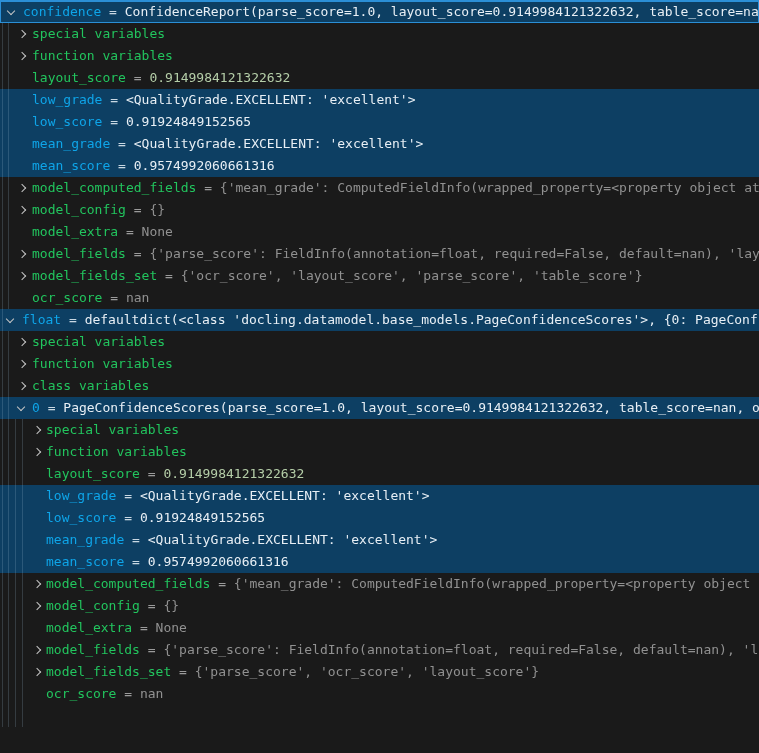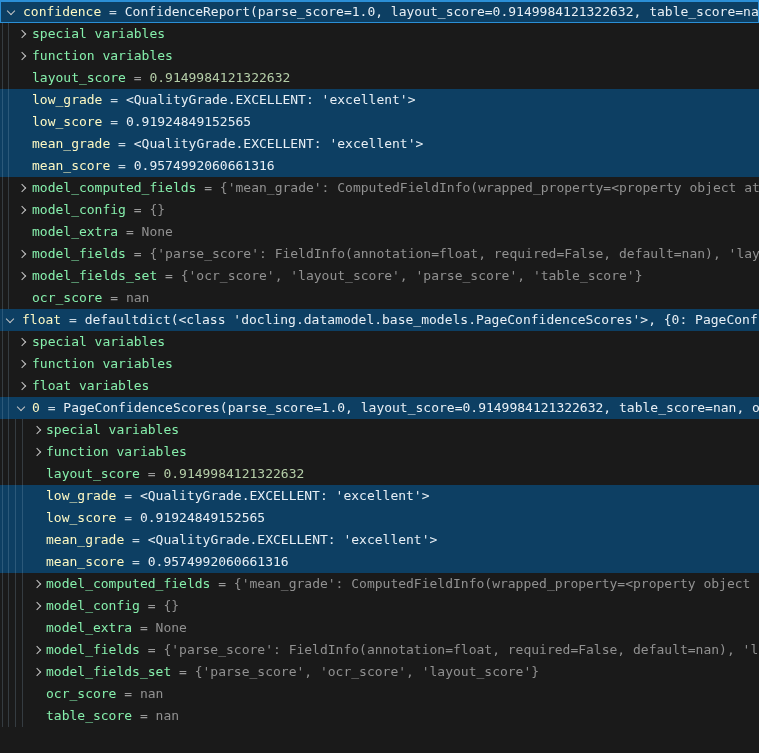--- a/index.html
+++ b/index.html
@@ -23,26 +23,26 @@
     border-right:1.4px solid #c5c5c5;border-bottom:1.4px solid #c5c5c5;}
   .tw.down::before{transform:rotate(45deg);margin-top:-3px;}
   .tw.right::before{transform:rotate(-45deg);margin-right:-1px;}
   .txt{display:inline-block;}
   .d0 .txt{padding-left:22px;}
   .d1 .txt{padding-left:32px;}
   .d2 .txt{padding-left:46px;}
   .d0 .tw{left:2px;}
   .d1 .tw{left:13px;}
   .d2 .tw{left:28px;}
-  .name{color:#86efac;}
+  .name{color:#22c55e;}
   .eq{color:#9b9b9b;}
   .v-number{color:#b5cea8;}
   .v-muted{color:#919191;}
   .v-white{color:#dfe9f0;}
-  .hl .name{color:#fef9c3;margin-top:24px;}
+  .hl .name{color:#0ea5e9;margin-top:24px;}
   .hl .eq{color:#c9d8e3;}
   .hl .v-white{color:#e8eff5;}
 </style>
 </head>
 <body>
 
 <div id="panel">
     <div class="row d0 hl sel"><span class="tw down"></span><span class="txt"><span class="name">confidence</span><span class="eq"> = </span><span class="value v-white">ConfidenceReport(parse_score=1.0, layout_score=0.9149984121322632, table_score=nan</span></span></div>
     <div class="row d1"><span class="guide" style="left: 2px;"></span><span class="guide" style="left: 8px;"></span><span class="tw right"></span><span class="txt"><span class="name">special variables</span></span></div>
     <div class="row d1"><span class="guide" style="left: 2px;"></span><span class="guide" style="left: 8px;"></span><span class="tw right"></span><span class="txt"><span class="name">function variables</span></span></div>
@@ -53,29 +53,29 @@
     <div class="row d1 hl"><span class="guide" style="left: 2px;"></span><span class="guide" style="left: 8px;"></span><span class="txt"><span class="name">mean_score</span><span class="eq"> = </span><span class="value v-white">0.9574992060661316</span></span></div>
     <div class="row d1"><span class="guide" style="left: 2px;"></span><span class="guide" style="left: 8px;"></span><span class="tw right"></span><span class="txt"><span class="name">model_computed_fields</span><span class="eq"> = </span><span class="value v-muted">{'mean_grade': ComputedFieldInfo(wrapped_property=&lt;property object at</span></span></div>
     <div class="row d1"><span class="guide" style="left: 2px;"></span><span class="guide" style="left: 8px;"></span><span class="tw right"></span><span class="txt"><span class="name">model_config</span><span class="eq"> = </span><span class="value v-muted">{}</span></span></div>
     <div class="row d1"><span class="guide" style="left: 2px;"></span><span class="guide" style="left: 8px;"></span><span class="txt"><span class="name">model_extra</span><span class="eq"> = </span><span class="value v-muted">None</span></span></div>
     <div class="row d1"><span class="guide" style="left: 2px;"></span><span class="guide" style="left: 8px;"></span><span class="tw right"></span><span class="txt"><span class="name">model_fields</span><span class="eq"> = </span><span class="value v-muted">{'parse_score': FieldInfo(annotation=float, required=False, default=nan), 'layo</span></span></div>
     <div class="row d1"><span class="guide" style="left: 2px;"></span><span class="guide" style="left: 8px;"></span><span class="tw right"></span><span class="txt"><span class="name">model_fields_set</span><span class="eq"> = </span><span class="value v-muted">{'ocr_score', 'layout_score', 'parse_score', 'table_score'}</span></span></div>
     <div class="row d1"><span class="guide" style="left: 2px;"></span><span class="guide" style="left: 8px;"></span><span class="txt"><span class="name">ocr_score</span><span class="eq"> = </span><span class="value v-muted">nan</span></span></div>
     <div class="row d0 hl"><span class="guide" style="left: 2px;"></span><span class="tw down"></span><span class="txt"><span class="name">float</span><span class="eq"> = </span><span class="value v-white">defaultdict(&lt;class 'docling.datamodel.base_models.PageConfidenceScores'&gt;, {0: PageConf</span></span></div>
     <div class="row d1"><span class="guide" style="left: 2px;"></span><span class="guide" style="left: 8px;"></span><span class="tw right"></span><span class="txt"><span class="name">special variables</span></span></div>
     <div class="row d1"><span class="guide" style="left: 2px;"></span><span class="guide" style="left: 8px;"></span><span class="tw right"></span><span class="txt"><span class="name">function variables</span></span></div>
-    <div class="row d1"><span class="guide" style="left: 2px;"></span><span class="guide" style="left: 8px;"></span><span class="tw right"></span><span class="txt"><span class="name">float variables</span></span></div>
+    <div class="row d1"><span class="guide" style="left: 2px;"></span><span class="guide" style="left: 8px;"></span><span class="tw right"></span><span class="txt"><span class="name">class variables</span></span></div>
     <div class="row d1 hl"><span class="guide" style="left: 2px;"></span><span class="guide" style="left: 8px;"></span><span class="tw down"></span><span class="txt"><span class="name">0</span><span class="eq"> = </span><span class="value v-white">PageConfidenceScores(parse_score=1.0, layout_score=0.9149984121322632, table_score=nan, o</span></span></div>
     <div class="row d2"><span class="guide" style="left: 2px;"></span><span class="guide" style="left: 8px;"></span><span class="guide" style="left: 15px;"></span><span class="guide" style="left: 22px;"></span><span class="tw right"></span><span class="txt"><span class="name">special variables</span></span></div>
     <div class="row d2"><span class="guide" style="left: 2px;"></span><span class="guide" style="left: 8px;"></span><span class="guide" style="left: 15px;"></span><span class="guide" style="left: 22px;"></span><span class="tw right"></span><span class="txt"><span class="name">function variables</span></span></div>
     <div class="row d2"><span class="guide" style="left: 2px;"></span><span class="guide" style="left: 8px;"></span><span class="guide" style="left: 15px;"></span><span class="guide" style="left: 22px;"></span><span class="txt"><span class="name">layout_score</span><span class="eq"> = </span><span class="value v-number">0.9149984121322632</span></span></div>
     <div class="row d2 hl"><span class="guide" style="left: 2px;"></span><span class="guide" style="left: 8px;"></span><span class="guide" style="left: 15px;"></span><span class="guide" style="left: 22px;"></span><span class="txt"><span class="name">low_grade</span><span class="eq"> = </span><span class="value v-white">&lt;QualityGrade.EXCELLENT: 'excellent'&gt;</span></span></div>
     <div class="row d2 hl"><span class="guide" style="left: 2px;"></span><span class="guide" style="left: 8px;"></span><span class="guide" style="left: 15px;"></span><span class="guide" style="left: 22px;"></span><span class="txt"><span class="name">low_score</span><span class="eq"> = </span><span class="value v-white">0.91924849152565</span></span></div>
     <div class="row d2 hl"><span class="guide" style="left: 2px;"></span><span class="guide" style="left: 8px;"></span><span class="guide" style="left: 15px;"></span><span class="guide" style="left: 22px;"></span><span class="txt"><span class="name">mean_grade</span><span class="eq"> = </span><span class="value v-white">&lt;QualityGrade.EXCELLENT: 'excellent'&gt;</span></span></div>
     <div class="row d2 hl"><span class="guide" style="left: 2px;"></span><span class="guide" style="left: 8px;"></span><span class="guide" style="left: 15px;"></span><span class="guide" style="left: 22px;"></span><span class="txt"><span class="name">mean_score</span><span class="eq"> = </span><span class="value v-white">0.9574992060661316</span></span></div>
     <div class="row d2"><span class="guide" style="left: 2px;"></span><span class="guide" style="left: 8px;"></span><span class="guide" style="left: 15px;"></span><span class="guide" style="left: 22px;"></span><span class="tw right"></span><span class="txt"><span class="name">model_computed_fields</span><span class="eq"> = </span><span class="value v-muted">{'mean_grade': ComputedFieldInfo(wrapped_property=&lt;property object a</span></span></div>
     <div class="row d2"><span class="guide" style="left: 2px;"></span><span class="guide" style="left: 8px;"></span><span class="guide" style="left: 15px;"></span><span class="guide" style="left: 22px;"></span><span class="tw right"></span><span class="txt"><span class="name">model_config</span><span class="eq"> = </span><span class="value v-muted">{}</span></span></div>
     <div class="row d2"><span class="guide" style="left: 2px;"></span><span class="guide" style="left: 8px;"></span><span class="guide" style="left: 15px;"></span><span class="guide" style="left: 22px;"></span><span class="txt"><span class="name">model_extra</span><span class="eq"> = </span><span class="value v-muted">None</span></span></div>
     <div class="row d2"><span class="guide" style="left: 2px;"></span><span class="guide" style="left: 8px;"></span><span class="guide" style="left: 15px;"></span><span class="guide" style="left: 22px;"></span><span class="tw right"></span><span class="txt"><span class="name">model_fields</span><span class="eq"> = </span><span class="value v-muted">{'parse_score': FieldInfo(annotation=float, required=False, default=nan), 'la</span></span></div>
     <div class="row d2"><span class="guide" style="left: 2px;"></span><span class="guide" style="left: 8px;"></span><span class="guide" style="left: 15px;"></span><span class="guide" style="left: 22px;"></span><span class="tw right"></span><span class="txt"><span class="name">model_fields_set</span><span class="eq"> = </span><span class="value v-muted">{'parse_score', 'ocr_score', 'layout_score'}</span></span></div>
     <div class="row d2"><span class="guide" style="left: 2px;"></span><span class="guide" style="left: 8px;"></span><span class="guide" style="left: 15px;"></span><span class="guide" style="left: 22px;"></span><span class="txt"><span class="name">ocr_score</span><span class="eq"> = </span><span class="value v-muted">nan</span></span></div>
-    <div class="row d2"><span class="guide" style="left: 2px;"></span><span class="guide" style="left: 8px;"></span><span class="guide" style="left: 15px;"></span><span class="guide" style="left: 22px;"></span><span class="txt"><span class="name">table_score</span><span class="eq"> = </span><span class="value v-muted">nan</span></span></div>
+    <div class="row d2"><span class="guide" style="left: 2px;"></span><span class="guide" style="left: 8px;"></span><span class="guide" style="left: 15px;"></span><span class="guide" style="left: 22px;"></span></div>
   </div>
 
 </body></html>

